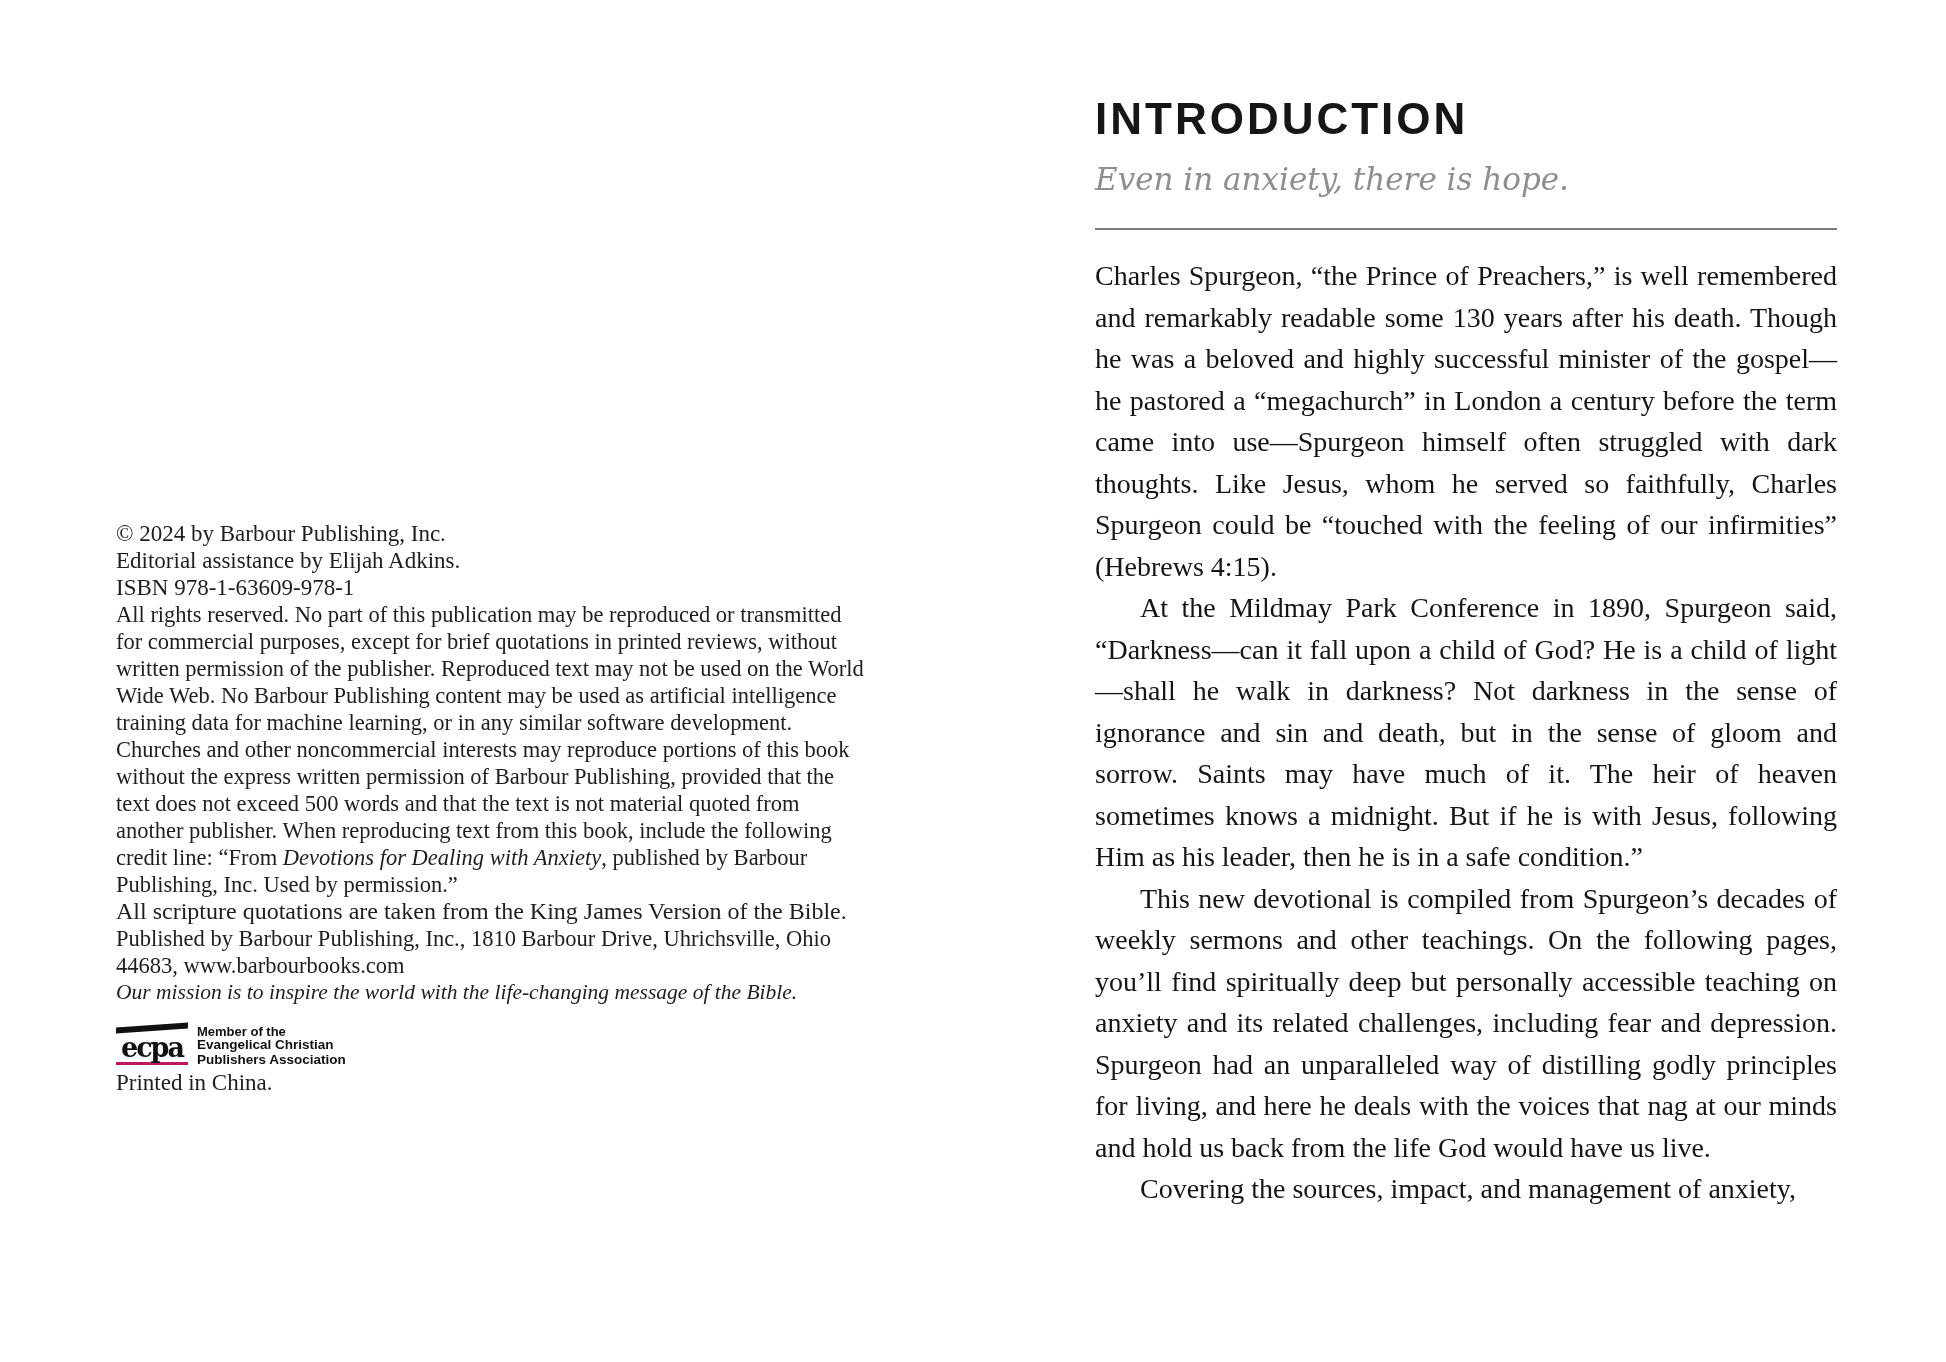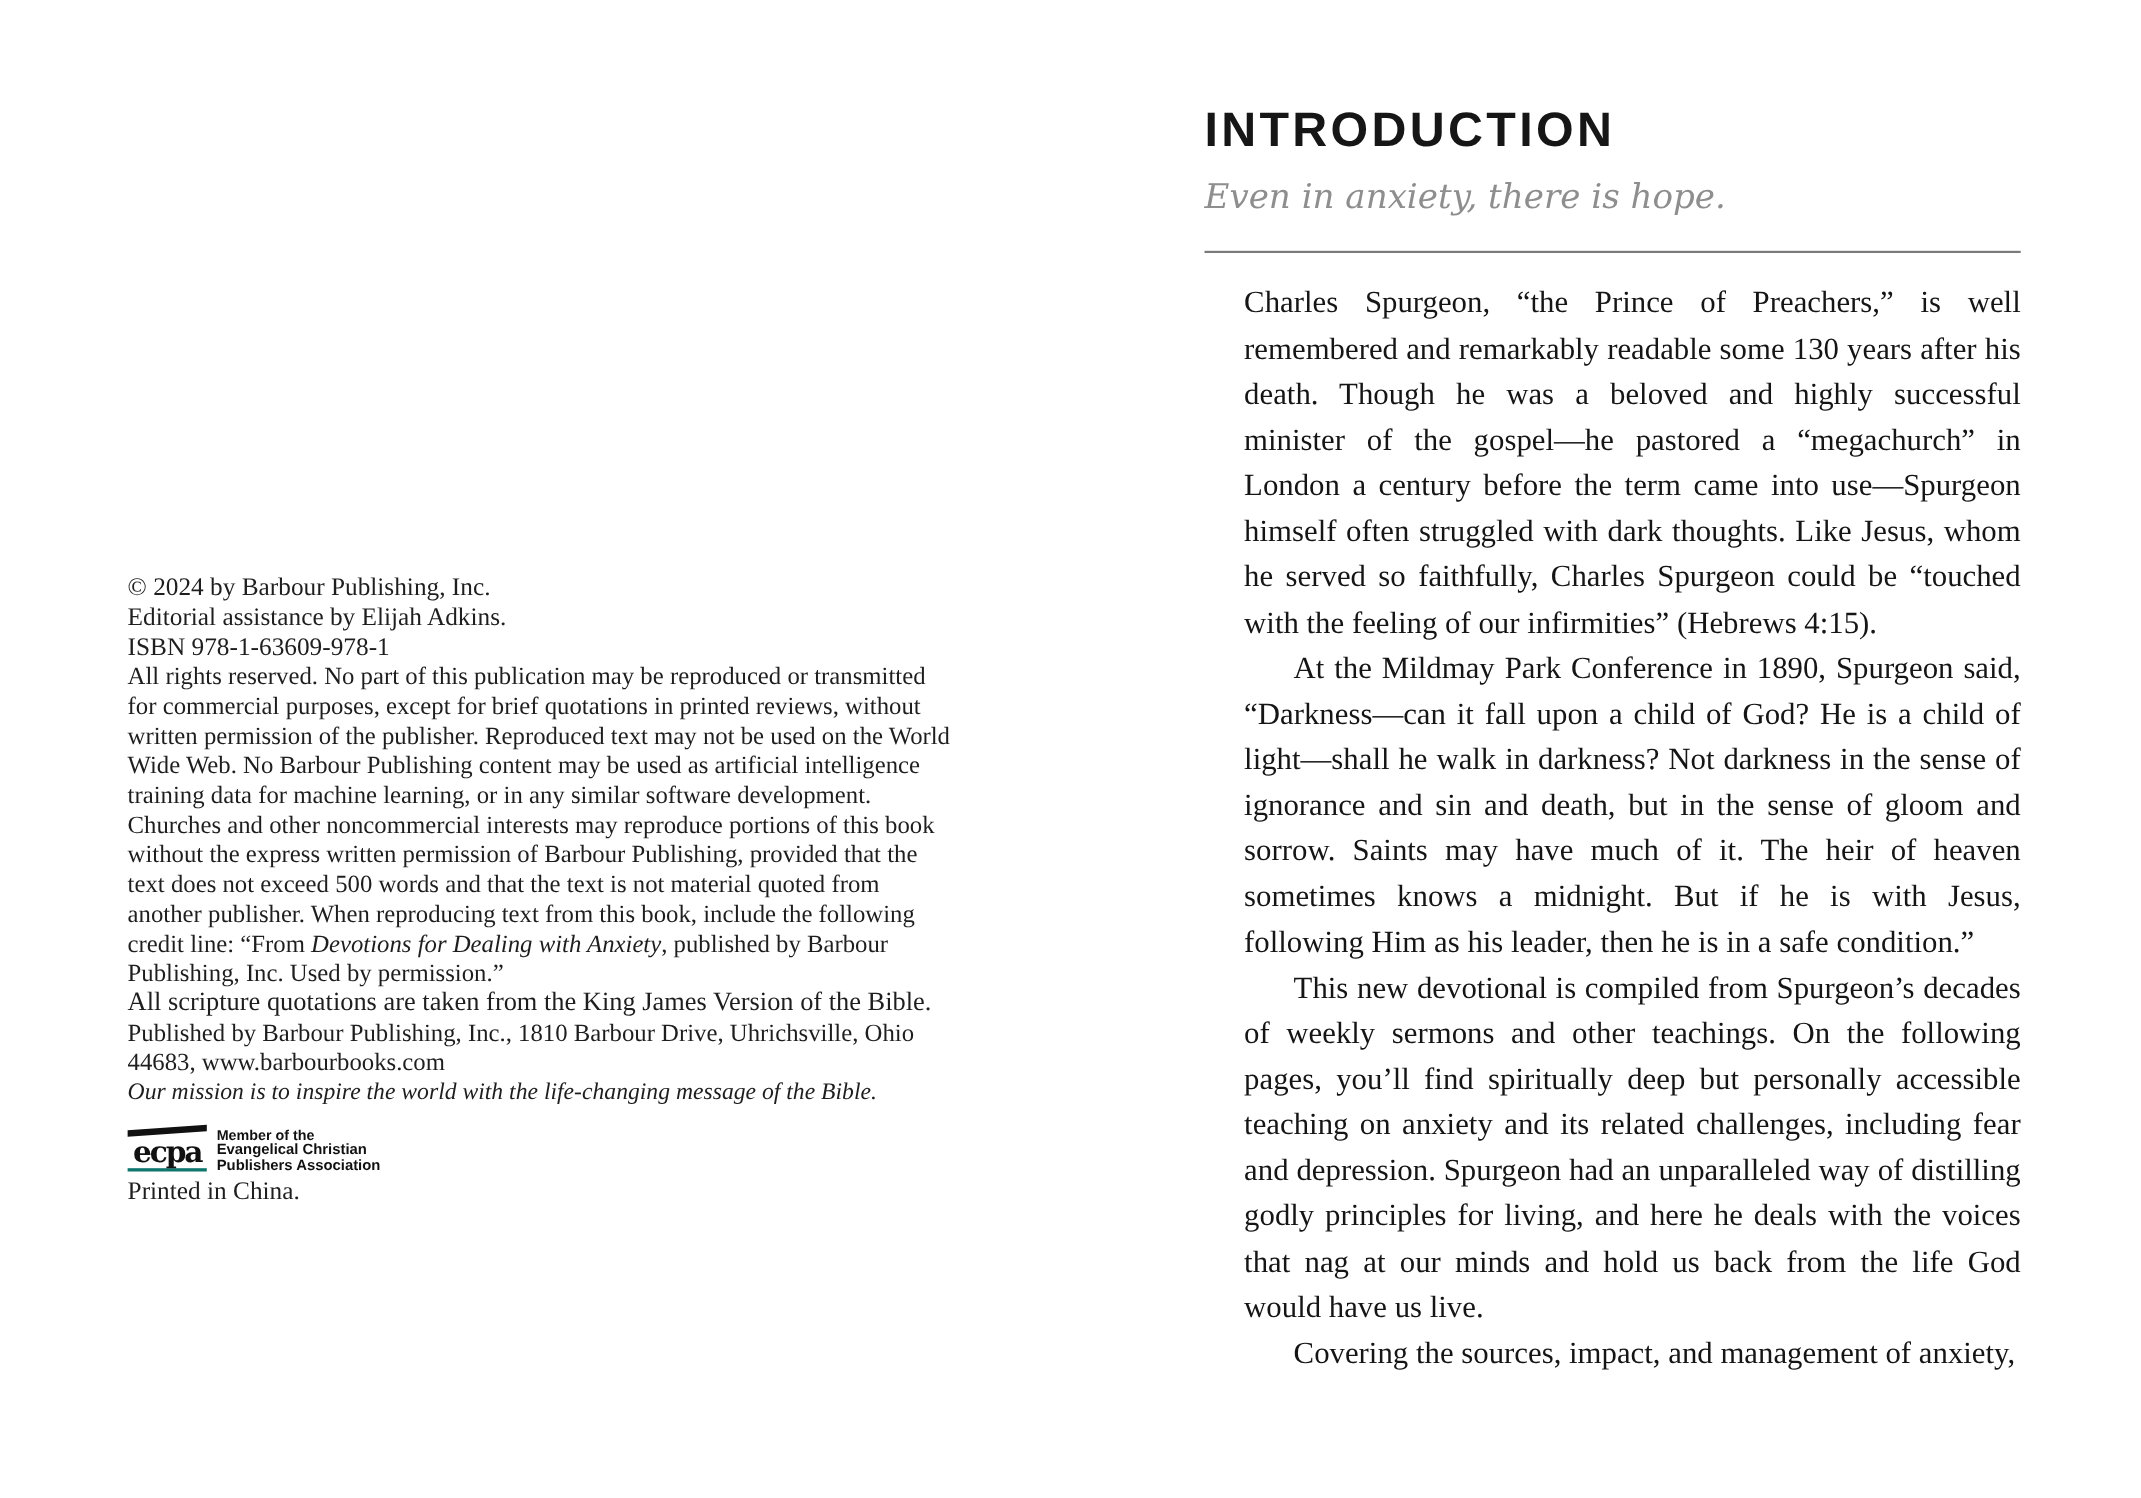--- a/index.html
+++ b/index.html
@@ -37,21 +37,21 @@
   .ecpa { margin-top: 19px; display: flex; align-items: flex-start; gap: 9px; height: 44px; }
   .ecpa-mark {
     width: 72px;
     font-family: "DejaVu Serif", serif;
     font-weight: bold;
     font-size: 27px;
     line-height: 27px;
     letter-spacing: -2px;
     text-align: center;
     color: #111;
-    border-bottom: 3px solid #0f766e;
+    border-bottom: 3px solid #be185d;
     padding-bottom: 1px;
   }
   .ecpa-mark::before {
     content: "";
     display: block;
     height: 6px;
     background: #111;
     transform: skewY(-4deg);
     margin-bottom: 3px;
   }
@@ -82,21 +82,21 @@
     font-size: 31px;
     line-height: 40px;
     color: #8e8e8e;
   }
   .intro-rule {
     border: none;
     border-top: 2px solid #7a7a7a;
     margin: 29px 0 0 0;
     width: 742px;
   }
-  .intro-body { margin-top: 25px; margin-left: 36px; }
+  .intro-body { margin-top: 25px; }
   .intro-body p {
     margin: 0;
     font-size: 28px;
     line-height: 41.5px;
     text-align: justify;
     color: #151515;
     hyphens: auto;
     -webkit-hyphens: auto;
   }
   .intro-body p.indent { text-indent: 45px; }

